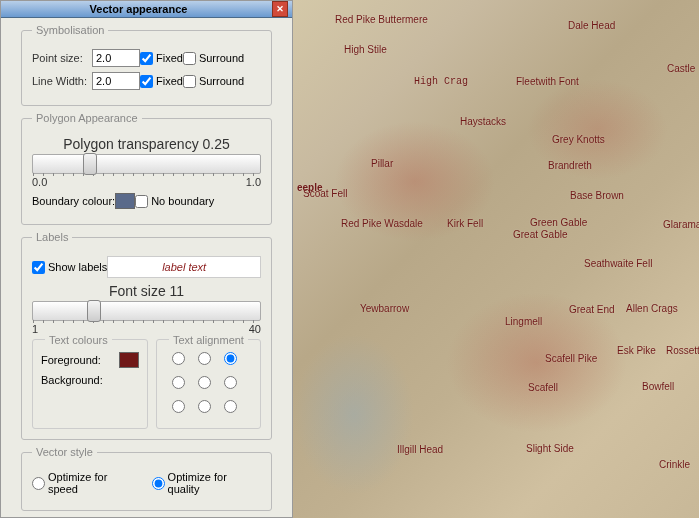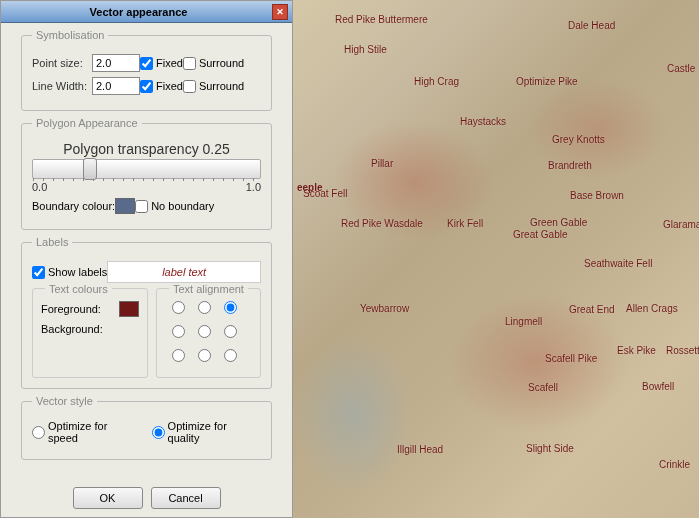--- a/index.html
+++ b/index.html
@@ -100,20 +100,31 @@
 
     <fieldset>
       <legend>Labels</legend>
       <div class="row">
         <label class="chk">
             <input type="checkbox" checked="" style="">
             <span>Show labels</span>
           </label>
         <div class="labeltext">label text</div>
       </div>
+      <div class="slider-wrap">
+        <div class="slider-label">Font size 11</div>
+        <div class="slider">
+            <div class="ticks"></div>
+            <div class="thumb" style="left:24%"></div>
+          </div>
+        <div class="range-ends">
+            <span>1</span>
+            <span>40</span>
+          </div>
+      </div>
       <div class="colors-align">
         <div class="sub-fs">
           <div class="leg">Text colours</div>
           <div class="color-row">
               <span class="cl">Foreground:</span>
               <span class="swatch" style="background:#701818"></span>
             </div>
           <div class="color-row">
               <span class="cl">Background:</span>
             </div>
@@ -153,22 +164,22 @@
   <div class="btn-row">
     <button class="btn">OK</button>
     <button class="btn">Cancel</button>
   </div>
 </div>
 
 <div class="map" id="map">
     <span class="map-label" style="left: 42px; top: 14px;">Red Pike Buttermere</span>
     <span class="map-label" style="left: 275px; top: 20px;">Dale Head</span>
     <span class="map-label" style="left: 51px; top: 44px;">High Stile</span>
-    <span class="map-label" style="left: 121px; top: 76px;">High Crag</span>
-    <span class="map-label" style="left: 223px; top: 76px;">Optimize Pike</span>
+    <span class="map-label" style="left: 121px; top: 76px; font-family: Liberation Mono, monospace;">High Crag</span>
+    <span class="map-label" style="left: 223px; top: 76px;">Fleetwith Font</span>
     <span class="map-label" style="left: 167px; top: 116px;">Haystacks</span>
     <span class="map-label" style="left: 259px; top: 134px;">Grey Knotts</span>
     <span class="map-label" style="left: 78px; top: 158px;">Pillar</span>
     <span class="map-label" style="left: 255px; top: 160px;">Brandreth</span>
     <span class="map-label" style="left: 4px; top: 182px; font-weight: bold;">eeple</span>
     <span class="map-label" style="left: 10px; top: 188px;">Scoat Fell</span>
     <span class="map-label" style="left: 277px; top: 190px;">Base Brown</span>
     <span class="map-label" style="left: 48px; top: 218px;">Red Pike Wasdale</span>
     <span class="map-label" style="left: 154px; top: 218px;">Kirk Fell</span>
     <span class="map-label" style="left: 237px; top: 217px;">Green Gable</span>

